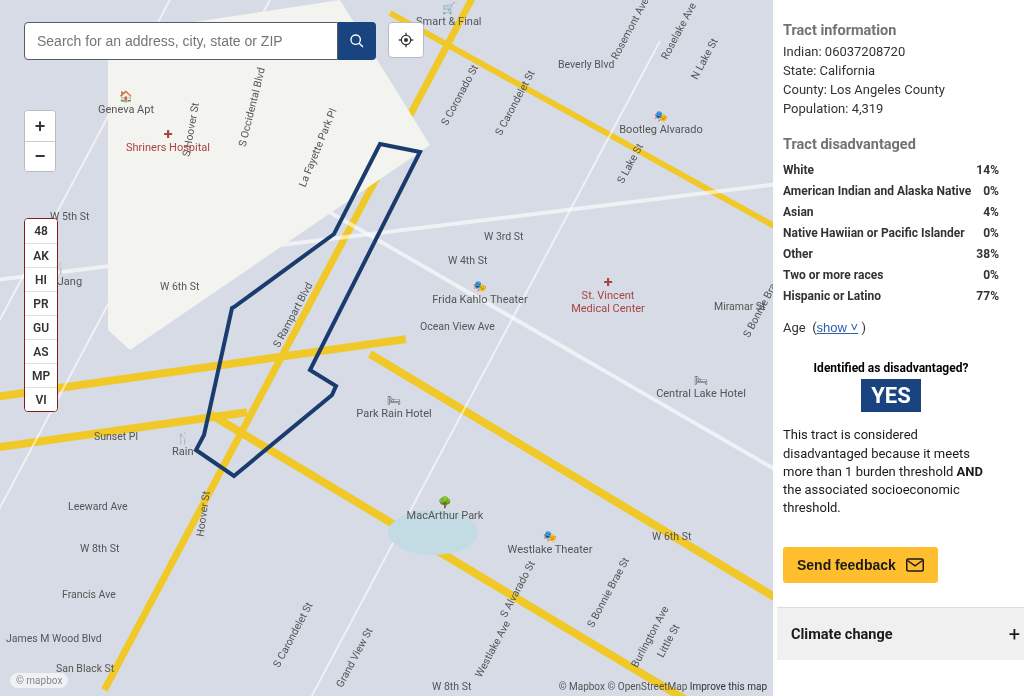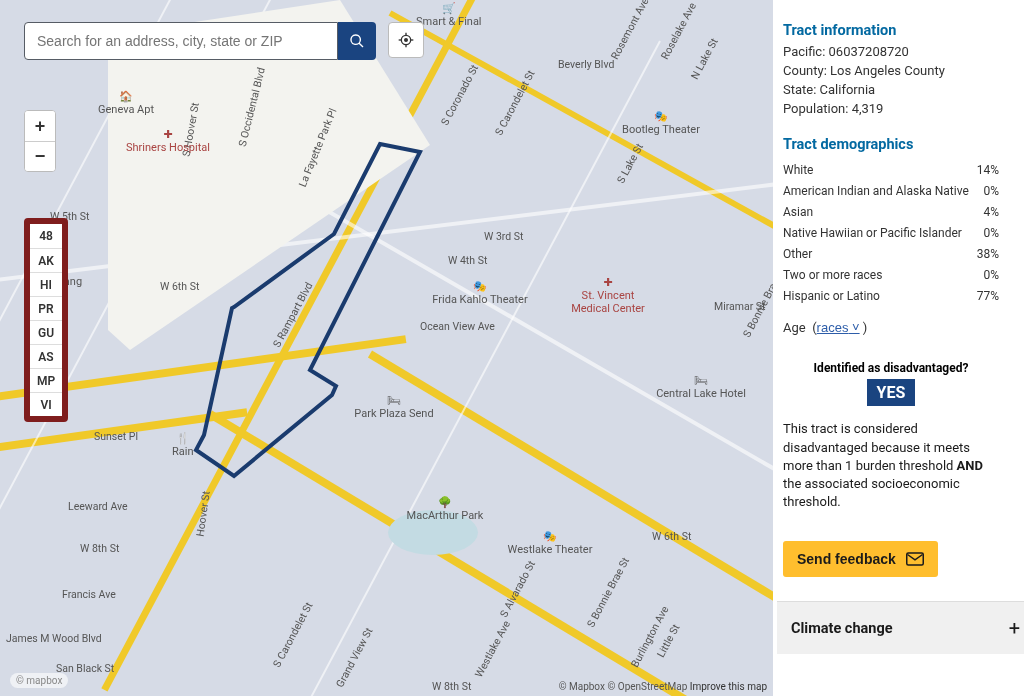--- a/index.html
+++ b/index.html
@@ -13,21 +13,21 @@
   .search-btn { width: 38px; height: 38px; background: #1a4480; border: none; border-radius: 0 4px 4px 0; display: flex; align-items: center; justify-content: center; cursor: pointer; margin-left: -6px; }
   .search-btn svg { fill: #fff; }
   .locate-btn { width: 36px; height: 36px; background: #fff; border: 1px solid #bbb; border-radius: 4px; display: flex; align-items: center; justify-content: center; cursor: pointer; margin-left: 6px; }
   
   
   .zoom-wrap { position: absolute; left: 24px; top: 110px; z-index: 50; background: #fff; border: 1px solid #bbb; border-radius: 4px; overflow: hidden; }
   .zoom-btn { width: 30px; height: 30px; display: flex; align-items: center; justify-content: center; font-size: 18px; font-weight: bold; cursor: pointer; color: #333; background: #fff; border: none; }
   .zoom-btn + .zoom-btn { border-top: 1px solid #ccc; }
   
   
-  .territory-list { position: absolute; left: 24px; top: 218px; z-index: 50; background: #fff; border: 6px solid #7f1d1d; border-radius: 4px; overflow: hidden; }
+  .territory-list { position: absolute; left: 24px; top: 218px; z-index: 50; background: #fff; border: 1px solid #7f1d1d; border-radius: 4px; overflow: hidden; }
   .territory-item { width: 32px; height: 24px; font-size: 12px; font-weight: 600; display: flex; align-items: center; justify-content: center; color: #333; cursor: pointer; background: #fff; }
   .territory-item + .territory-item { border-top: 1px solid #ddd; }
   
   
   .road { position: absolute; background: rgba(255,255,255,0.6); transform-origin: left center; }
   .road.thin { height: 2px; }
   .road.med { height: 4px; }
   .road-yellow { position: absolute; background: #f0c929; transform-origin: left center; height: 8px; }
   
   
@@ -41,31 +41,31 @@
   
   
   .pale-area { position: absolute; background: #f5f5f2; z-index: 1; }
   
   .map-attribution { position: absolute; right: 6px; bottom: 4px; font-size: 10px; color: #555; z-index: 50; }
   .map-attribution a { color: #333; cursor: pointer; }
   .mapbox-logo { position: absolute; left: 10px; bottom: 8px; z-index: 50; font-size: 10px; color: #888; background: rgba(255,255,255,0.6); padding: 2px 6px; border-radius: 10px; }
   
   
   .sidebar { position: absolute; left: 777px; top: 0; width: 247px; height: 696px; background: #fff; padding: 22px 0 0 6px; overflow-y: auto; }
-  .sidebar h3 { font-size: 14.5px; font-weight: 700; color: #0369a1; margin-bottom: 4px; }
+  .sidebar h3 { font-size: 14.5px; font-weight: 700; color: #737373; margin-bottom: 4px; }
   .info-line { font-size: 13px; color: #333; line-height: 1.45; }
   .demo-section { margin-top: 18px; }
   .demo-head-row { font-size: 13px; color: #333; margin-top: 6px; }
   .link-toggle { color: #2d5da9; text-decoration: underline; cursor: pointer; border: none; background: none; font-size: 13px; padding: 0; }
-  .demo-table { width: 216px; margin-top: 6px; }
+  .demo-table { width: 216px; margin-top: 6px; font-weight: bold; }
   .demo-row { display: flex; justify-content: space-between; font-size: 12px; color: #333; padding: 3.5px 0; }
   
   .ident-block { text-align: center; margin-top: 26px; width: 216px; }
   .ident-label { font-size: 12px; font-weight: 700; }
-  .yes-badge { display: inline-block; background: #1a4480; color: #fff; font-weight: 700; font-size: 16px; padding: 4px 10px; margin-top: 4px; }
+  .yes-badge { display: inline-block; background: #1a4480; color: #fff; font-weight: 700; font-size: 22px; padding: 4px 10px; margin-top: 4px; }
   .explain-text { font-size: 13px; color: #1b1b1b; line-height: 1.4; margin-top: 14px; width: 210px; }
   
   .feedback-btn { margin-top: 30px; background: #ffbe2e; border: none; padding: 10px 14px; font-size: 14px; font-weight: 700; color: #1b1b1b; cursor: pointer; display: flex; align-items: center; gap: 10px; border-radius: 3px; }
   
   .accordion { margin-top: 24px; margin-left: -6px; width: 257px; }
   .acc-item { border-top: 1px solid #ddd; padding: 14px 14px; display: flex; justify-content: space-between; align-items: center; font-size: 14.5px; font-weight: 700; cursor: pointer; }
   .acc-light { background: #f0f0f0; color: #1b1b1b; }
   .acc-plus { font-size: 20px; font-weight: 400; }
   
   
@@ -131,25 +131,25 @@
   <span class="mlabel rotate" style="left:660px; top:650px; transform:rotate(-62deg);">Little St</span>
   <span class="mlabel" style="left:432px; top:680px;">W 8th St</span>
   <span class="mlabel" style="left:652px; top:530px;">W 6th St</span>
   <span class="mlabel rotate" style="left:614px; top:52px; transform:rotate(-62deg);">Rosemont Ave</span>
   <span class="mlabel rotate" style="left:664px; top:52px; transform:rotate(-62deg);">Roselake Ave</span>
 
   <span class="micon" style="left:416px; top:2px;">🛒<br><span>Smart &amp; Final</span></span>
   <span class="micon" style="left:98px; top:90px;">🏠<br><span>Geneva Apt</span></span>
   <span class="micon medical" style="left:118px; top:128px; width:100px;">✚<br><span>Shriners Hospital</span></span>
   <span class="micon" style="left:36px; top:262px;">🍴<br><span>Dae Jang</span></span>
-  <span class="micon" style="left:616px; top:110px; width:90px;">🎭<br><span>Bootleg Theater</span></span>
+  <span class="micon" style="left:616px; top:110px; width:90px;">🎭<br><span>Bootleg Alvarado</span></span>
   <span class="micon" style="left:430px; top:280px; width:100px;">🎭<br><span>Frida Kahlo Theater</span></span>
   <span class="micon medical" style="left:568px; top:276px; width:80px;">✚<br><span>St. Vincent Medical Center</span></span>
   <span class="micon" style="left:646px; top:374px; width:110px;">🛏<br><span>Central Lake Hotel</span></span>
-  <span class="micon" style="left:344px; top:394px; width:100px;">🛏<br><span>Park Plaza Send</span></span>
+  <span class="micon" style="left:344px; top:394px; width:100px;">🛏<br><span>Park Rain Hotel</span></span>
   <span class="micon" style="left:400px; top:496px; width:90px;">🌳<br><span>MacArthur Park</span></span>
   <span class="micon" style="left:500px; top:530px; width:100px;">🎭<br><span>Westlake Theater</span></span>
   <span class="micon" style="left:172px; top:432px;">🍴<br><span>Rain</span></span>
 
   <div class="search-wrap">
     <input class="search-input" placeholder="Search for an address, city, state or ZIP" style="">
     <button class="search-btn">
       <svg width="16" height="16" viewBox="0 0 24 24">
           <path d="M10 2a8 8 0 0 1 6.32 12.9l5.39 5.4-1.41 1.41-5.4-5.39A8 8 0 1 1 10 2zm0 2a6 6 0 1 0 0 12 6 6 0 0 0 0-12z"></path>
         </svg>
@@ -183,27 +183,27 @@
     </div>
 
   <div class="mapbox-logo">© mapbox</div>
   <div class="map-attribution">
     <span>© Mapbox</span> <span>© OpenStreetMap</span> <a>Improve this map</a>
   </div>
 </div>
 
 <div class="sidebar">
   <h3>Tract information</h3>
-  <div class="info-line"><span>Pacific:</span> <span>06037208720</span></div>
+  <div class="info-line"><span>Indian:</span> <span>06037208720</span></div>
+  <div class="info-line"><span>State:</span> <span>California</span></div>
   <div class="info-line"><span>County:</span> <span>Los Angeles County</span></div>
-  <div class="info-line"><span>State:</span> <span>California</span></div>
   <div class="info-line"><span>Population:</span> <span>4,319</span></div>
 
   <div class="demo-section">
-    <h3>Tract demographics</h3>
+    <h3>Tract disadvantaged</h3>
     <div class="demo-table" id="race-table">
         <div class="demo-row">
           <span>White</span>
           <span>14%</span>
         </div>
         <div class="demo-row">
           <span>American Indian and Alaska Native</span>
           <span>0%</span>
         </div>
         <div class="demo-row">
@@ -221,21 +221,21 @@
         <div class="demo-row">
           <span>Two or more races</span>
           <span>0%</span>
         </div>
         <div class="demo-row">
           <span>Hispanic or Latino</span>
           <span>77%</span>
         </div>
       </div>
     <div class="demo-head-row" style="margin-top:14px;">
-      <span>Age</span>&nbsp;&nbsp;(<button class="link-toggle"><span>races</span> <span>˅</span></button> )
+      <span>Age</span>&nbsp;&nbsp;(<button class="link-toggle"><span>show</span> <span>˅</span></button> )
     </div>
   </div>
 
   <div class="ident-block">
     <div class="ident-label">Identified as disadvantaged?</div>
     <div class="yes-badge">YES</div>
   </div>
 
   <div class="explain-text">
     <span>This tract is considered disadvantaged because it meets more than 1 burden threshold </span><b>AND</b><span> the associated socioeconomic threshold.</span>

